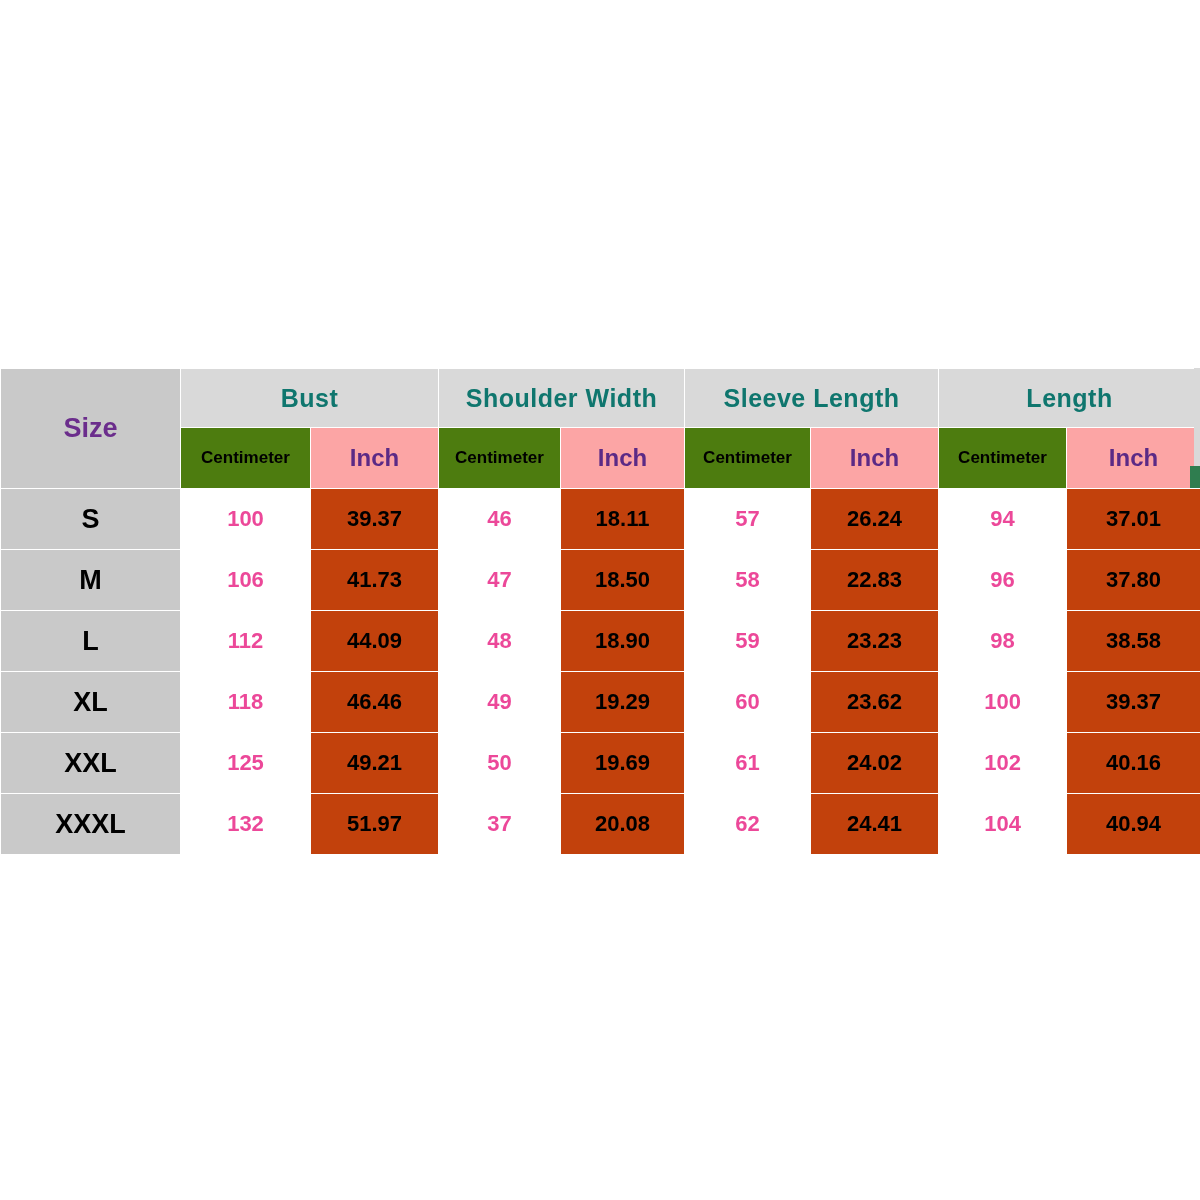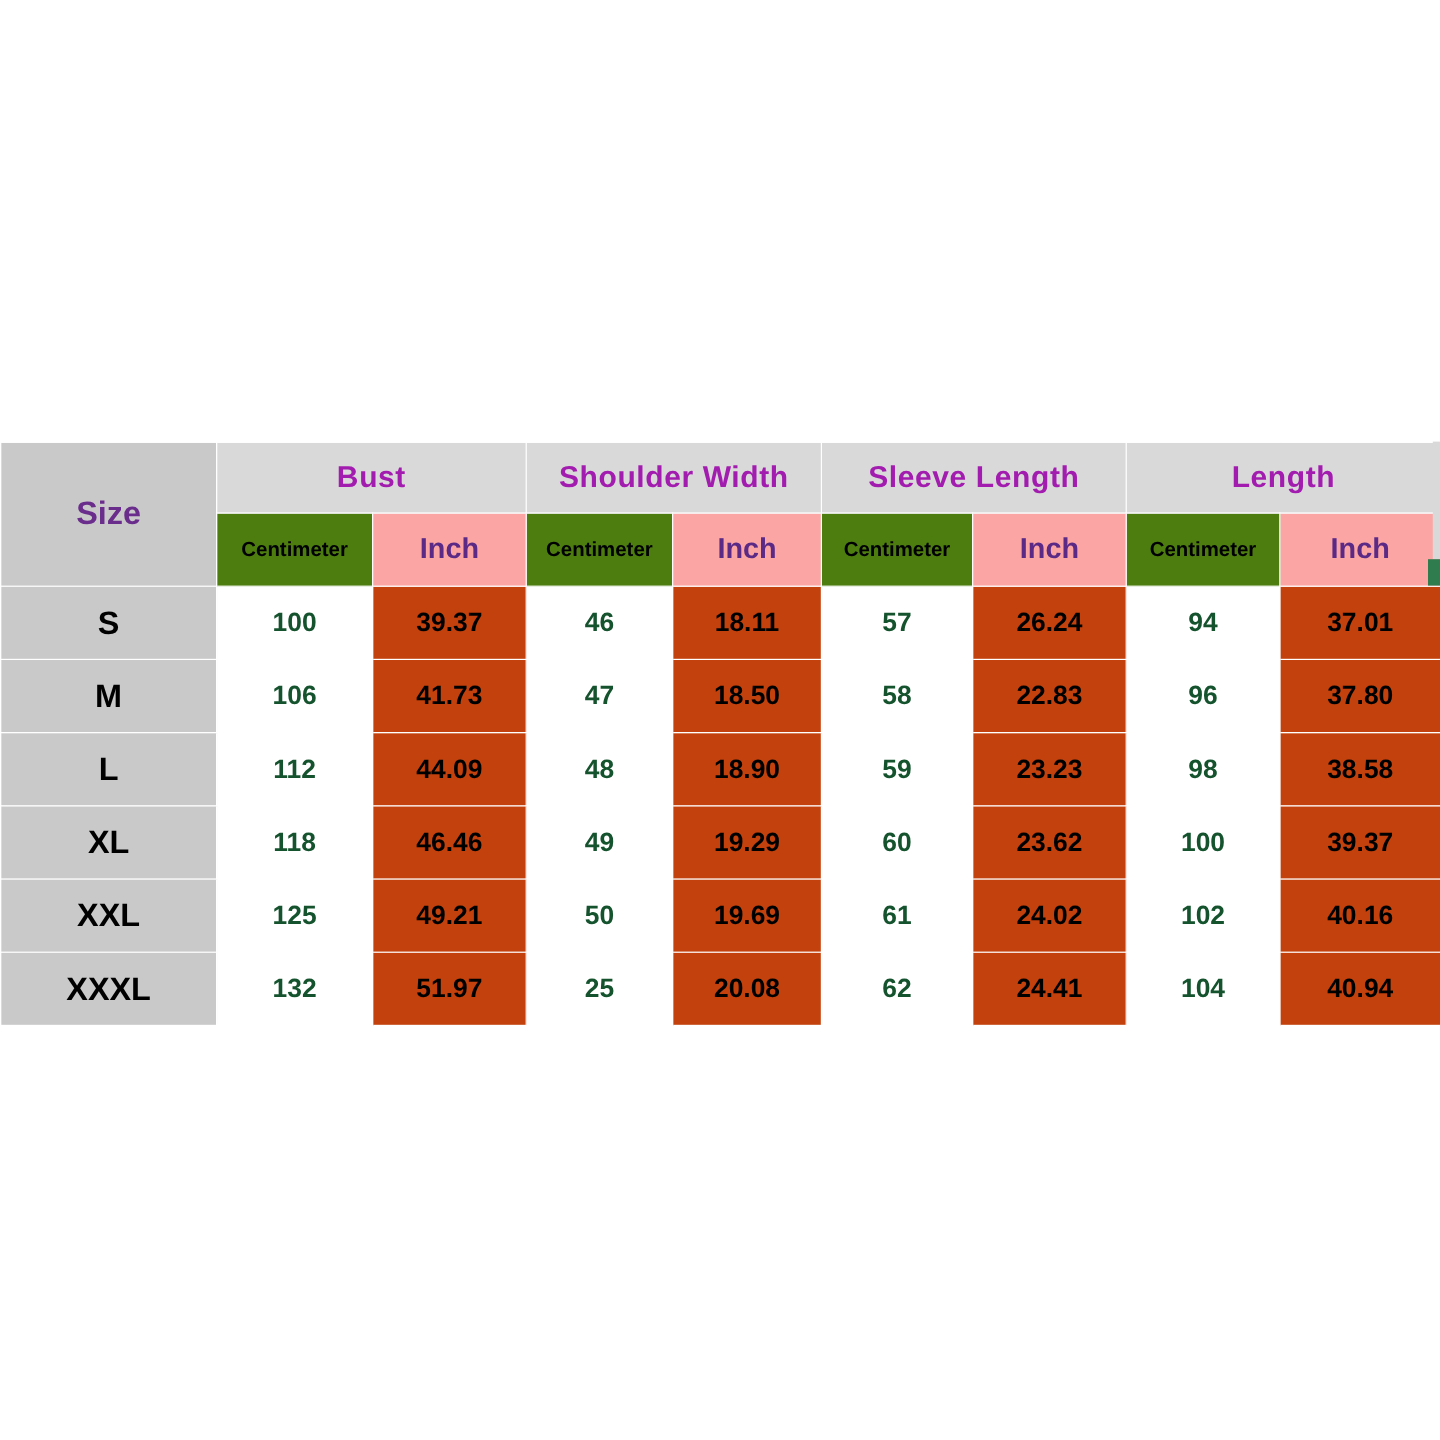--- a/index.html
+++ b/index.html
@@ -35,21 +35,21 @@
   table.size-chart td,
   table.size-chart th {
     border: 1px solid #ffffff;
     text-align: center;
     vertical-align: middle;
     padding: 0;
   }
   
   .hdr-group {
     background: #d9d9d9;
-    color: #a21caf;
+    color: #0f766e;
     font-weight: bold;
     font-size: 25px;
     height: 58px;
     letter-spacing: 0.5px;
   }
   .hdr-size {
     background: #c9c9c9;
     color: #6b2d8c;
     font-weight: bold;
     font-size: 27px;
@@ -71,21 +71,21 @@
   }
   .row-size {
     background: #c9c9c9;
     color: #000000;
     font-weight: bold;
     font-size: 27px;
     height: 60px;
   }
   .cell-cm {
     background: #ffffff;
-    color: #14532d;
+    color: #ec4899;
     font-weight: bold;
     font-size: 22px;
   }
   .cell-in {
     background: #c2410c;
     color: #000000;
     font-weight: bold;
     font-size: 22px;
   }
   
@@ -199,21 +199,21 @@
           <td class="cell-in">19.69</td>
           <td class="cell-cm">61</td>
           <td class="cell-in">24.02</td>
           <td class="cell-cm">102</td>
           <td class="cell-in">40.16</td>
         </tr>
         <tr>
           <td class="row-size">XXXL</td>
           <td class="cell-cm">132</td>
           <td class="cell-in">51.97</td>
-          <td class="cell-cm">25</td>
+          <td class="cell-cm">37</td>
           <td class="cell-in">20.08</td>
           <td class="cell-cm">62</td>
           <td class="cell-in">24.41</td>
           <td class="cell-cm">104</td>
           <td class="cell-in">40.94</td>
         </tr>
       </tbody>
     </table>
   </div>
 

